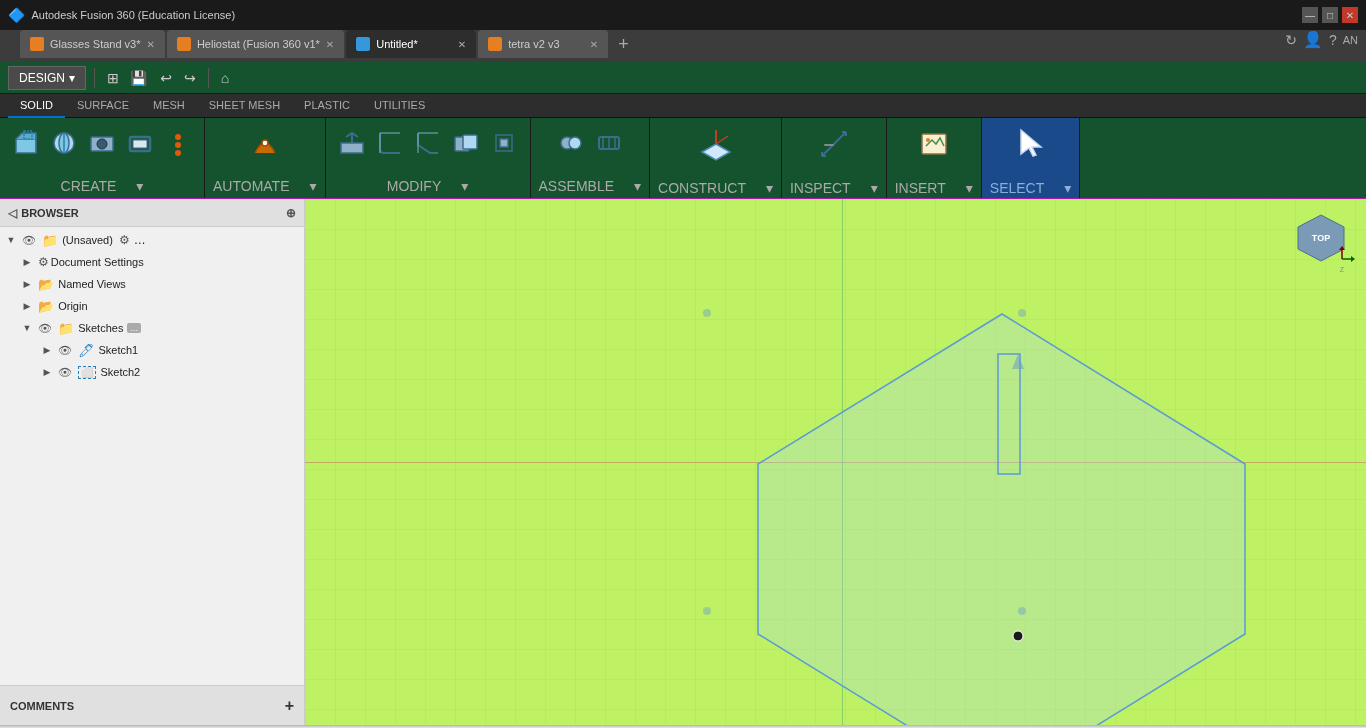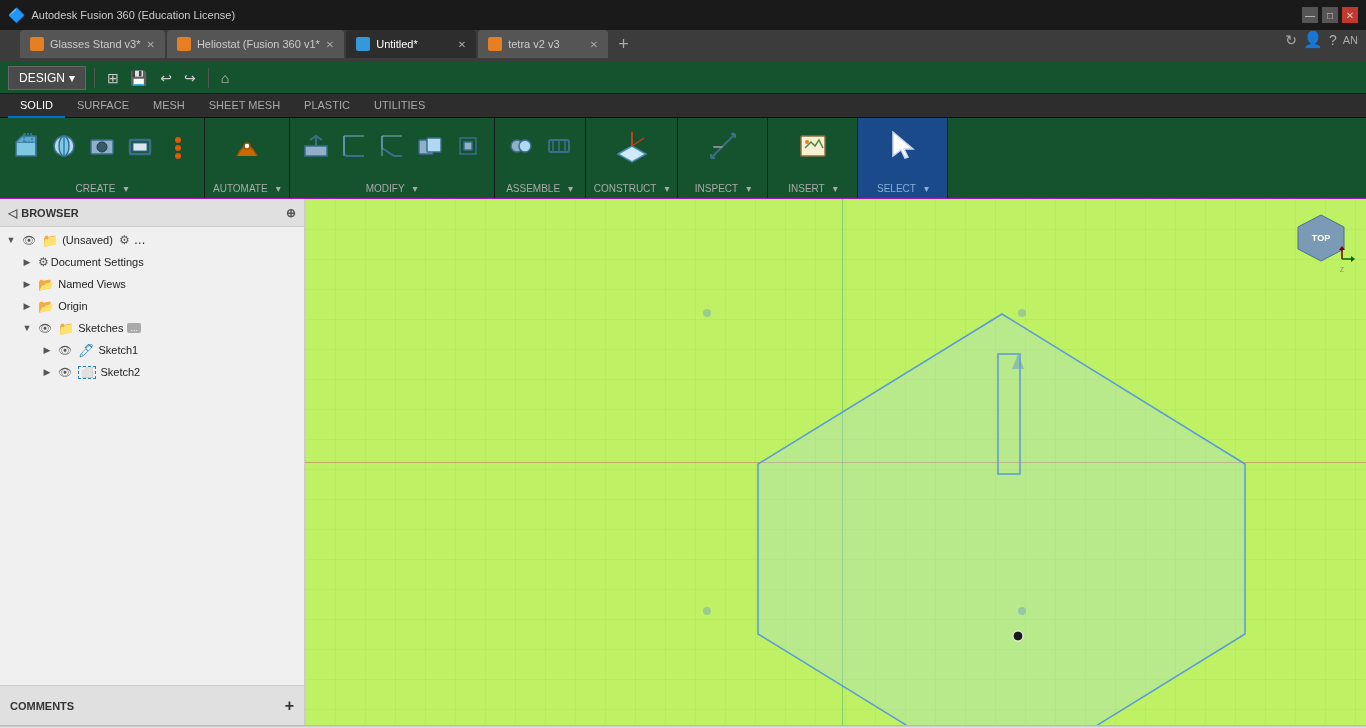--- a/index.html
+++ b/index.html
@@ -95,27 +95,27 @@
     }
     .toolbar-section .section-tools {
       display: flex;
       flex-wrap: wrap;
       gap: 2px;
       flex: 1;
       align-items: center;
       justify-content: center;
     }
     .toolbar-section .section-label {
-      font-size: 10px;
+      font-size: 14px;
       color: #aaa;
       margin-top: 14px;
       cursor: pointer;
       display: flex;
       align-items: center;
-      gap: 8px;
+      gap: 20px;
     }
     .tool-btn {
       width: 36px;
       height: 32px;
       background: none;
       border: none;
       color: #ddd;
       cursor: pointer;
       display: flex;
       align-items: center;

